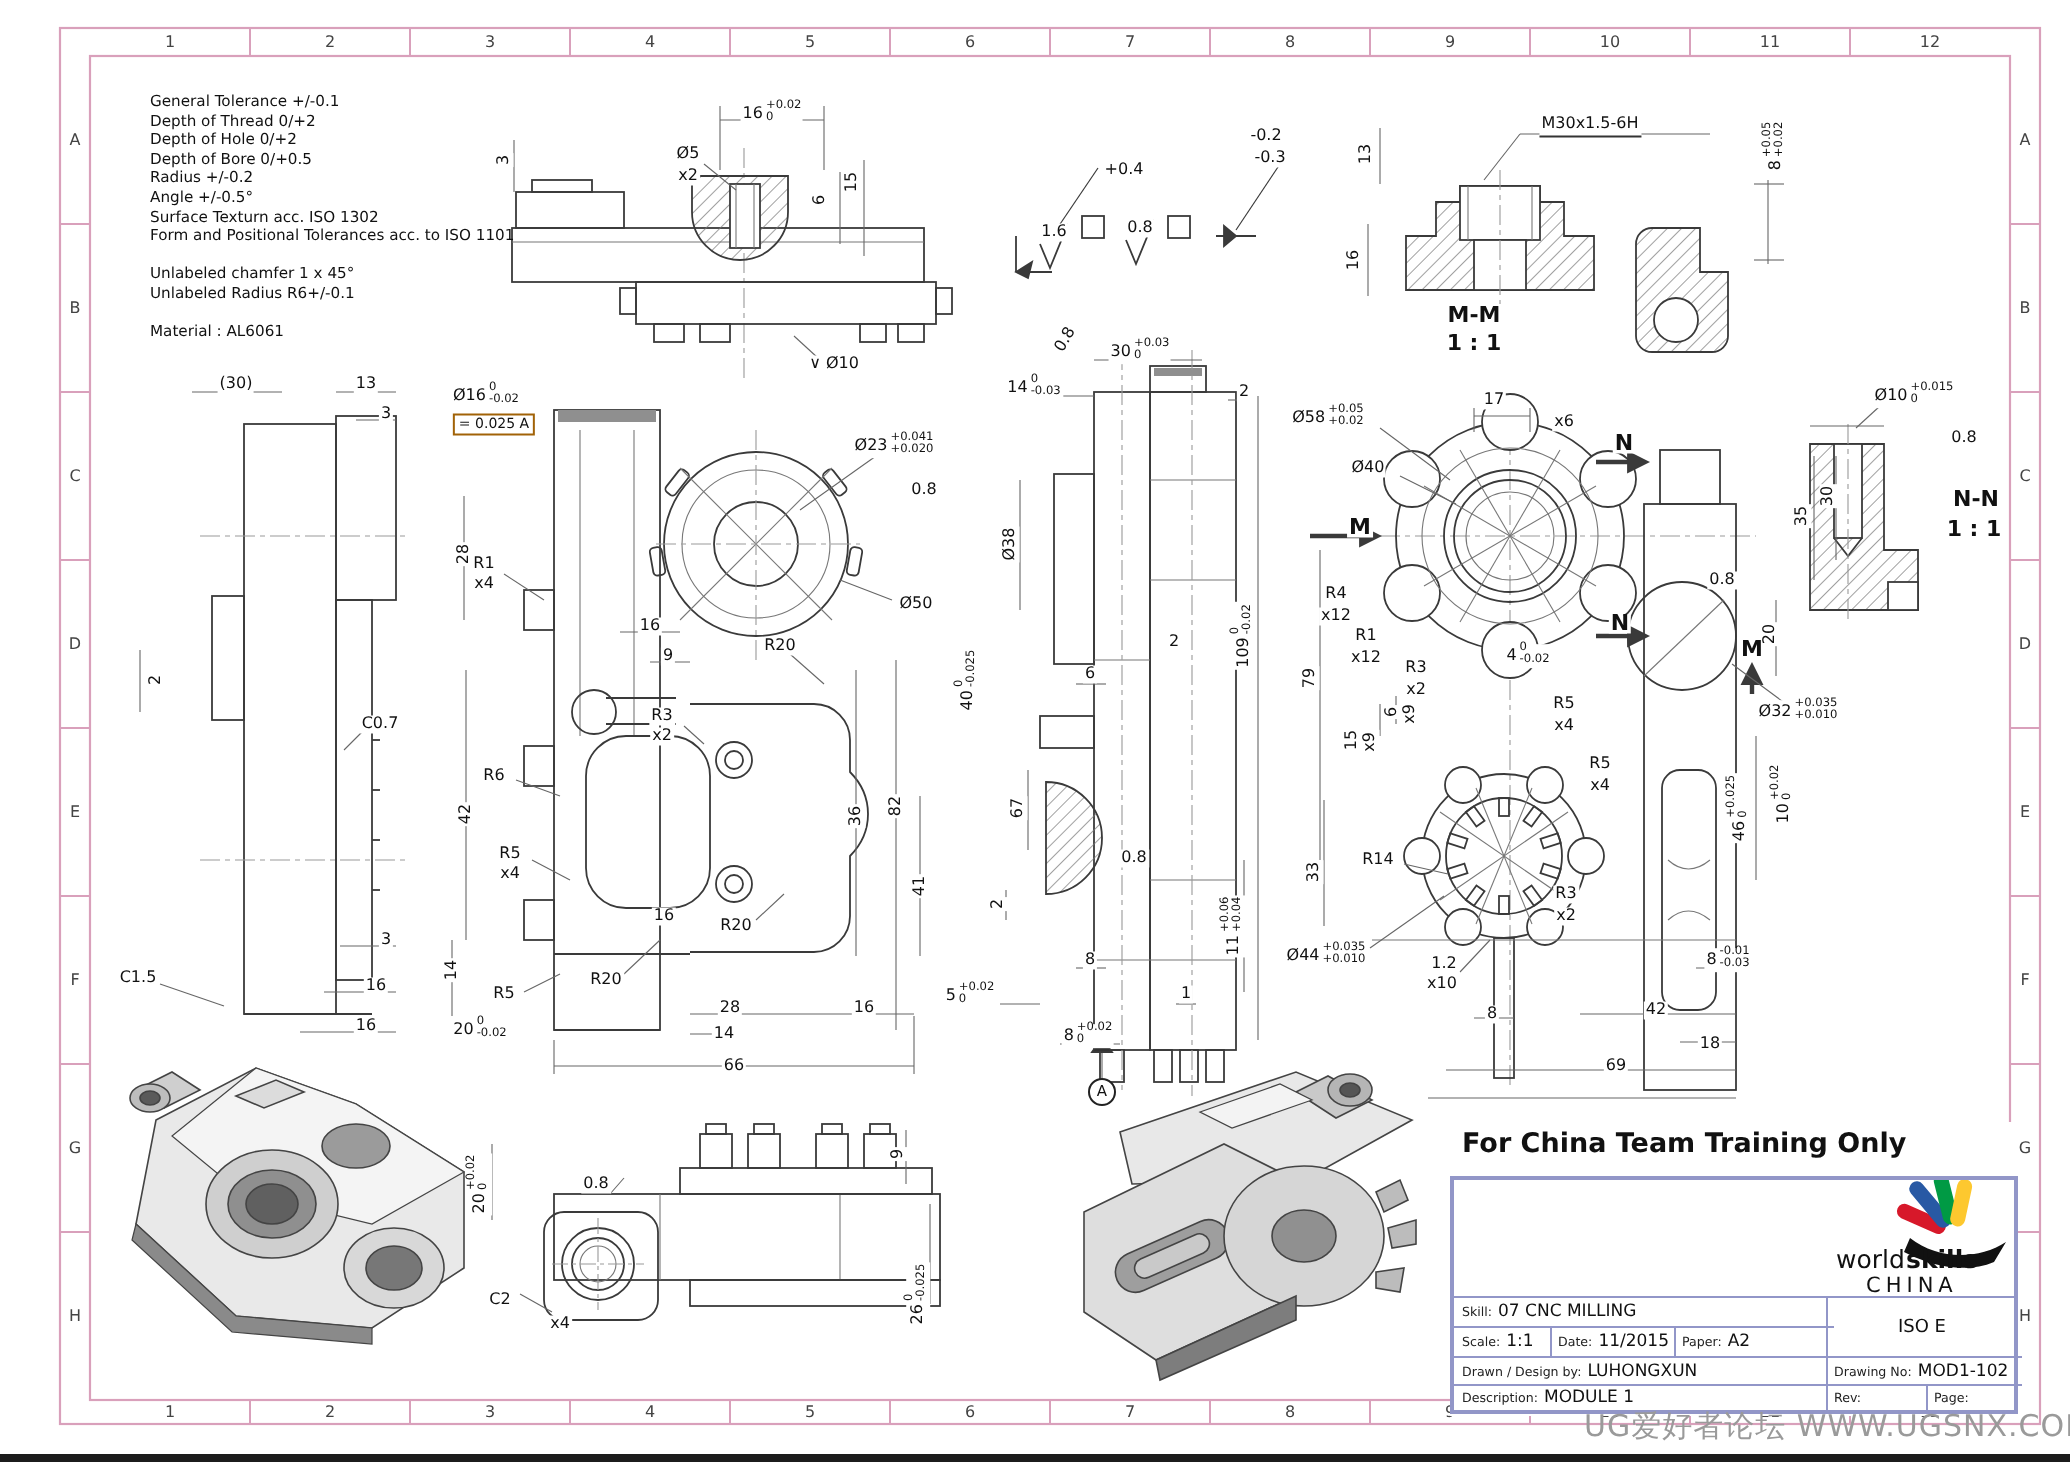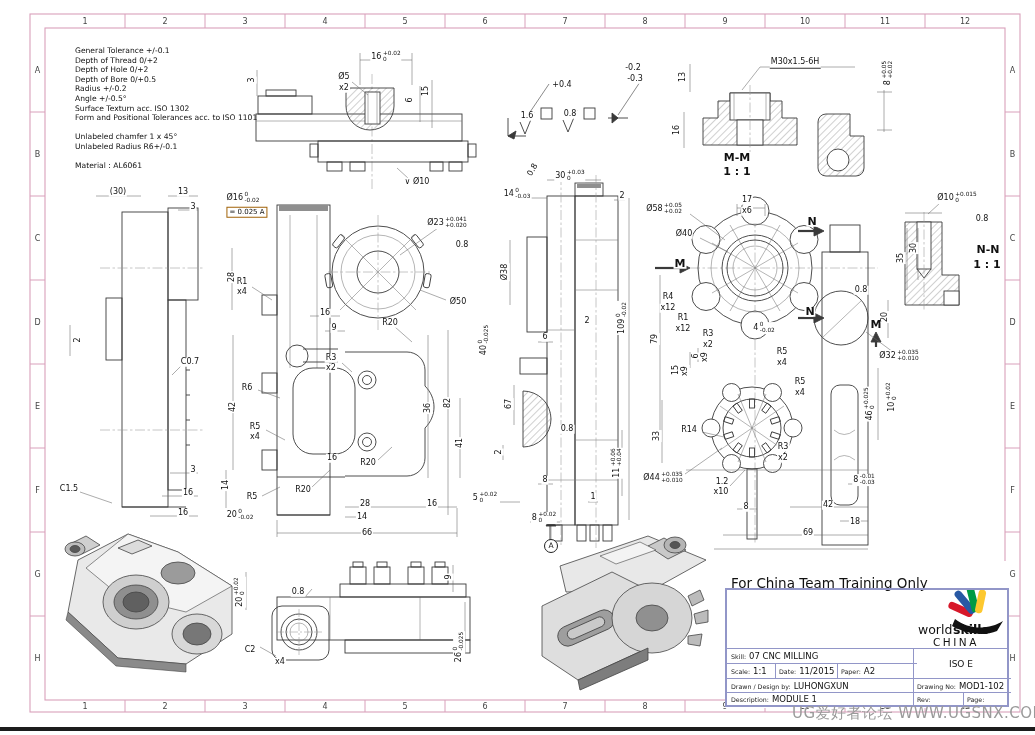--- a/index.html
+++ b/index.html
@@ -11,21 +11,21 @@
   .notes div{min-height:9.6px;white-space:nowrap}
   .ann{position:absolute;transform:translate(-50%,-50%);font-size:8px;color:#111;
        white-space:nowrap;background:#fff;padding:0 1px;display:flex;align-items:center;line-height:8.5px}
   .ann .tol{display:inline-flex;flex-direction:column;font-size:5.8px;line-height:5.9px;margin-left:1.5px}
   .ann .tol i{font-style:normal}
   .ann.big{font-size:11px;font-weight:bold}
   .ann.u{border-bottom:1px solid #333;padding-bottom:1px}
   .ann.datum{border:1.2px solid #222;border-radius:50%;width:12px;height:12px;justify-content:center;padding:0;font-size:7.5px}
   .ann.box{border:1px solid #a16207;font-size:7px;padding:0 2px}
   .tb{position:absolute;left:725px;top:561px;width:283px;height:147px;background:#fff}
-  .tb-h{position:absolute;left:6px;top:14px;font-size:13.5px;font-weight:normal;white-space:nowrap}
+  .tb-h{position:absolute;left:6px;top:3px;font-size:13.5px;font-weight:bold;white-space:nowrap}
   .tb-box{position:absolute;left:0;top:27px;width:280px;height:115px;border:2px solid #9296c8}
   .cell{position:absolute;font-size:8.5px;overflow:hidden;white-space:nowrap}
   .cell .lb{font-size:6.3px;color:#222;margin-right:3px}
   .bt{border-top:1px solid #9296c8}.bl{border-left:1px solid #9296c8}
   .copy{position:absolute;left:6px;top:8px;font-size:8px;line-height:10px;white-space:nowrap}
   .wm{position:absolute;left:792px;top:704px;font-size:15px;color:#9a9a9a;letter-spacing:.5px;white-space:nowrap;z-index:5}
   .bbar{position:absolute;left:0;top:727px;width:1035px;height:4px;background:#1c1c1c;z-index:4}
 </style>
 </head>
 <body>
@@ -758,21 +758,21 @@
       <div class="ann" style="left: 664px; top: 209px;">
         <span>Ø58</span>
         <span class="tol">
           <i>+0.05</i>
           <i>+0.02</i>
         </span>
       </div>
       <div class="ann" style="left: 747px; top: 200px;">
         <span>17</span>
       </div>
-      <div class="ann" style="left: 747px; top: 211px;">
+      <div class="ann" style="left: 782px; top: 211px;">
         <span>x6</span>
       </div>
       <div class="ann" style="left: 684px; top: 234px;">
         <span>Ø40</span>
       </div>
       <div class="ann big" style="left: 680px; top: 264px;">
         <span>M</span>
       </div>
       <div class="ann big" style="left: 812px; top: 222px;">
         <span>N</span>

